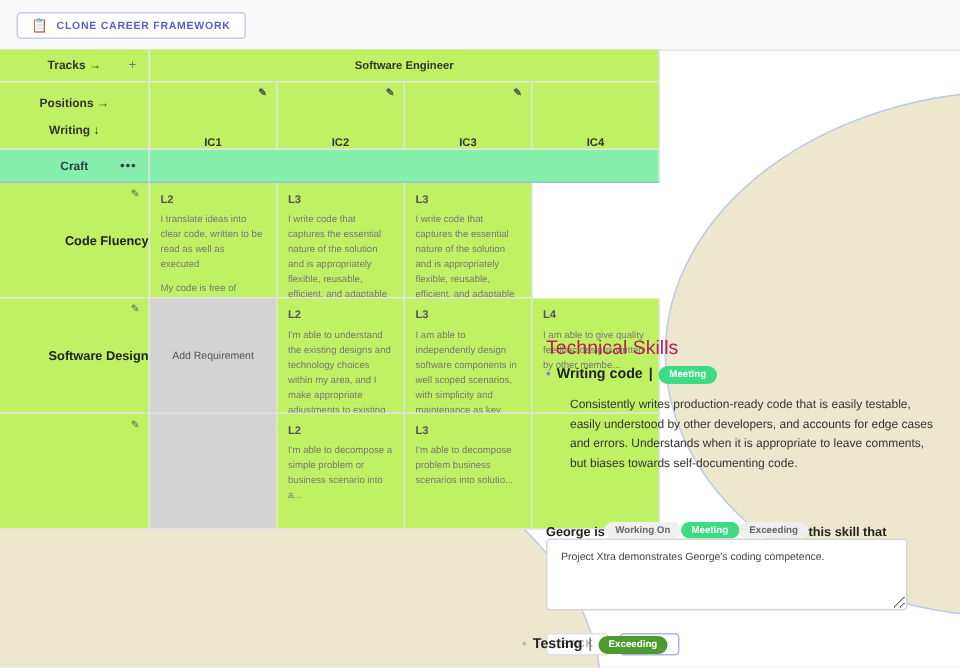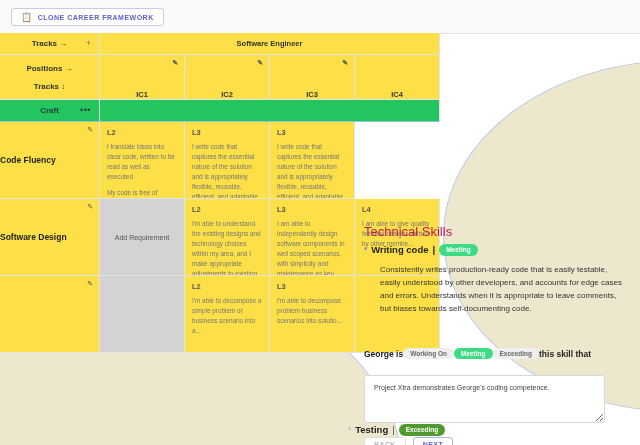--- a/index.html
+++ b/index.html
@@ -21,65 +21,65 @@
     position:absolute;left:11px;top:8px;height:18px;box-sizing:border-box;
     display:flex;align-items:center;gap:5px;
     padding:0 9px;background:#fff;border:1px solid #c9cbe8;border-radius:3px;
     color:#5b5fc7;font-size:7px;font-weight:bold;letter-spacing:.5px;cursor:pointer;
   }
   #clone-btn .gl{font-size:9px;line-height:1;color:#5b5fc7;}
 
   
   #grid{position:absolute;left:0;top:33px;width:440px;}
   .row{display:flex;}
-  .cell{box-sizing:border-box;border-right:1px solid #e3e3e3;border-bottom:1px solid #e3e3e3;position:relative;background:#fde047;}
+  .cell{box-sizing:border-box;border-right:1px solid #e3e3e3;border-bottom:1px solid #e3e3e3;position:relative;background:#bef264;}
   .c-head{width:100px;flex:0 0 100px;}
   .c-lvl{width:85px;flex:0 0 85px;}
 
   
   #tracks-row .c-head{height:22px;display:flex;align-items:center;justify-content:center;}
   #tracks-row .c-head .lbl{font-size:8px;font-weight:bold;color:#333;}
   #tracks-row .c-head .plus{position:absolute;right:8px;top:6px;font-size:9px;color:#777;cursor:pointer;line-height:1;}
   #tracks-row .track{flex:0 0 340px;height:22px;display:flex;align-items:center;justify-content:center;font-size:7.5px;font-weight:bold;color:#333;}
 
   
   #pos-row .c-head{height:45px;display:flex;flex-direction:column;align-items:center;justify-content:center;gap:9px;}
   #pos-row .c-head span{font-size:8px;font-weight:bold;color:#333;}
   #pos-row .c-lvl{height:45px;display:flex;align-items:flex-end;justify-content:center;font-size:7.5px;font-weight:bold;color:#333;}
   .pen{position:absolute;right:6px;top:4px;font-size:7px;color:#555;transform:rotate(0deg);cursor:pointer;line-height:1;}
 
   
-  #craft-row .cell{background:#22c55e;border-bottom:1px solid #93c3d2;height:22px;}
+  #craft-row .cell{background:#86efac;border-bottom:1px solid #93c3d2;height:22px;}
   #craft-row .c-head{display:flex;align-items:center;justify-content:center;}
   #craft-row .c-head .lbl{font-size:8px;font-weight:bold;color:#2c3e44;}
   #craft-row .c-head .dots{position:absolute;right:8px;top:6px;font-size:9px;color:#2c3e44;letter-spacing:.5px;line-height:1;cursor:pointer;}
 
   
-  .skill-row .c-head{display:flex;align-items:center;justify-content:flex-start;}
+  .skill-row .c-head{display:flex;align-items:center;justify-content:flex-end;}
   .skill-row .c-head .lbl{font-size:8.5px;font-weight:bold;color:#222;text-align:center;}
   .skill-cell{padding:6px 7px 5px 7px;overflow:hidden;}
   .skill-cell .lv{font-size:7.5px;font-weight:bold;color:#555;margin-bottom:5px;}
   .skill-cell p{margin:0 0 6px 0;font-size:6.4px;line-height:1.55;color:#777;}
   .addreq{background:#d3d3d3;display:flex;align-items:center;justify-content:center;font-size:7px;color:#555;cursor:pointer;}
 
   .r-h1{height:77px;}
   .r-h2{height:77px;}
   .r-h3{height:77px;}
 
   
   #panel{position:absolute;left:364px;top:224px;width:262px;}
   #panel-title{font-size:13px;color:#be185d;margin:0 0 5px 0;font-weight:normal;}
   #panel-sub{display:flex;align-items:center;gap:4px;font-size:9.5px;font-weight:bold;color:#222;margin-bottom:8px;}
   #panel-sub .bullet{color:#8b7fd4;font-size:9px;line-height:1;}
   .badge{display:inline-block;padding:2px 7px;border-radius:9px;font-size:6.5px;font-weight:bold;line-height:1.2;}
   .badge-meeting{background:#3ddc84;color:#fff;}
   .badge-grey{background:#efefef;color:#666;}
   .badge-exceeding-dark{background:#4e9a2f;color:#fff;}
   #panel-desc{font-size:8px;line-height:1.62;color:#333;margin:0 0 32px 16px;}
-  #panel-rating{display:flex;align-items:center;gap:0;font-size:8.5px;font-weight:bold;color:#222;margin-bottom:16px;}
+  #panel-rating{display:flex;align-items:center;gap:0;font-size:8.5px;font-weight:bold;color:#222;margin-bottom:0;}
   #panel-note{box-sizing:border-box;width:241px;height:48px;border:1px solid #d7d7d7;border-radius:3px;
     padding:8px 9px;font-size:7px;color:#444;font-family:"Liberation Sans", sans-serif;background:#fff;}
   #panel-actions{display:flex;gap:7px;margin-top:12px;}
   .tbtn{box-sizing:border-box;padding:3px 9px;border-radius:3px;background:#fff;font-size:7px;font-weight:bold;letter-spacing:.4px;cursor:pointer;}
   .tbtn.back{border:1px solid #e0e0e0;color:#b5b5b5;}
   .tbtn.next{border:1px solid #aeb3e8;color:#5b5fc7;}
 
   
   #bottom-item{position:absolute;left:348px;top:424px;display:flex;align-items:center;gap:4px;font-size:9.5px;font-weight:bold;color:#222;}
   #bottom-item .bullet{color:#b9b9c9;font-size:9px;line-height:1;}
@@ -103,21 +103,21 @@
     <div class="cell c-head">
       <span class="lbl">Tracks →</span>
       <span class="plus">+</span>
     </div>
     <div class="cell track">Software Engineer</div>
   </div>
 
   <div class="row" id="pos-row">
     <div class="cell c-head">
       <span>Positions →</span>
-      <span>Tracks ↓</span>
+      <span>Writing ↓</span>
     </div>
     <div class="cell c-lvl">
       <span>IC1</span>
       <span class="pen">✎</span>
     </div>
     <div class="cell c-lvl">
       <span>IC2</span>
       <span class="pen">✎</span>
     </div>
     <div class="cell c-lvl">

